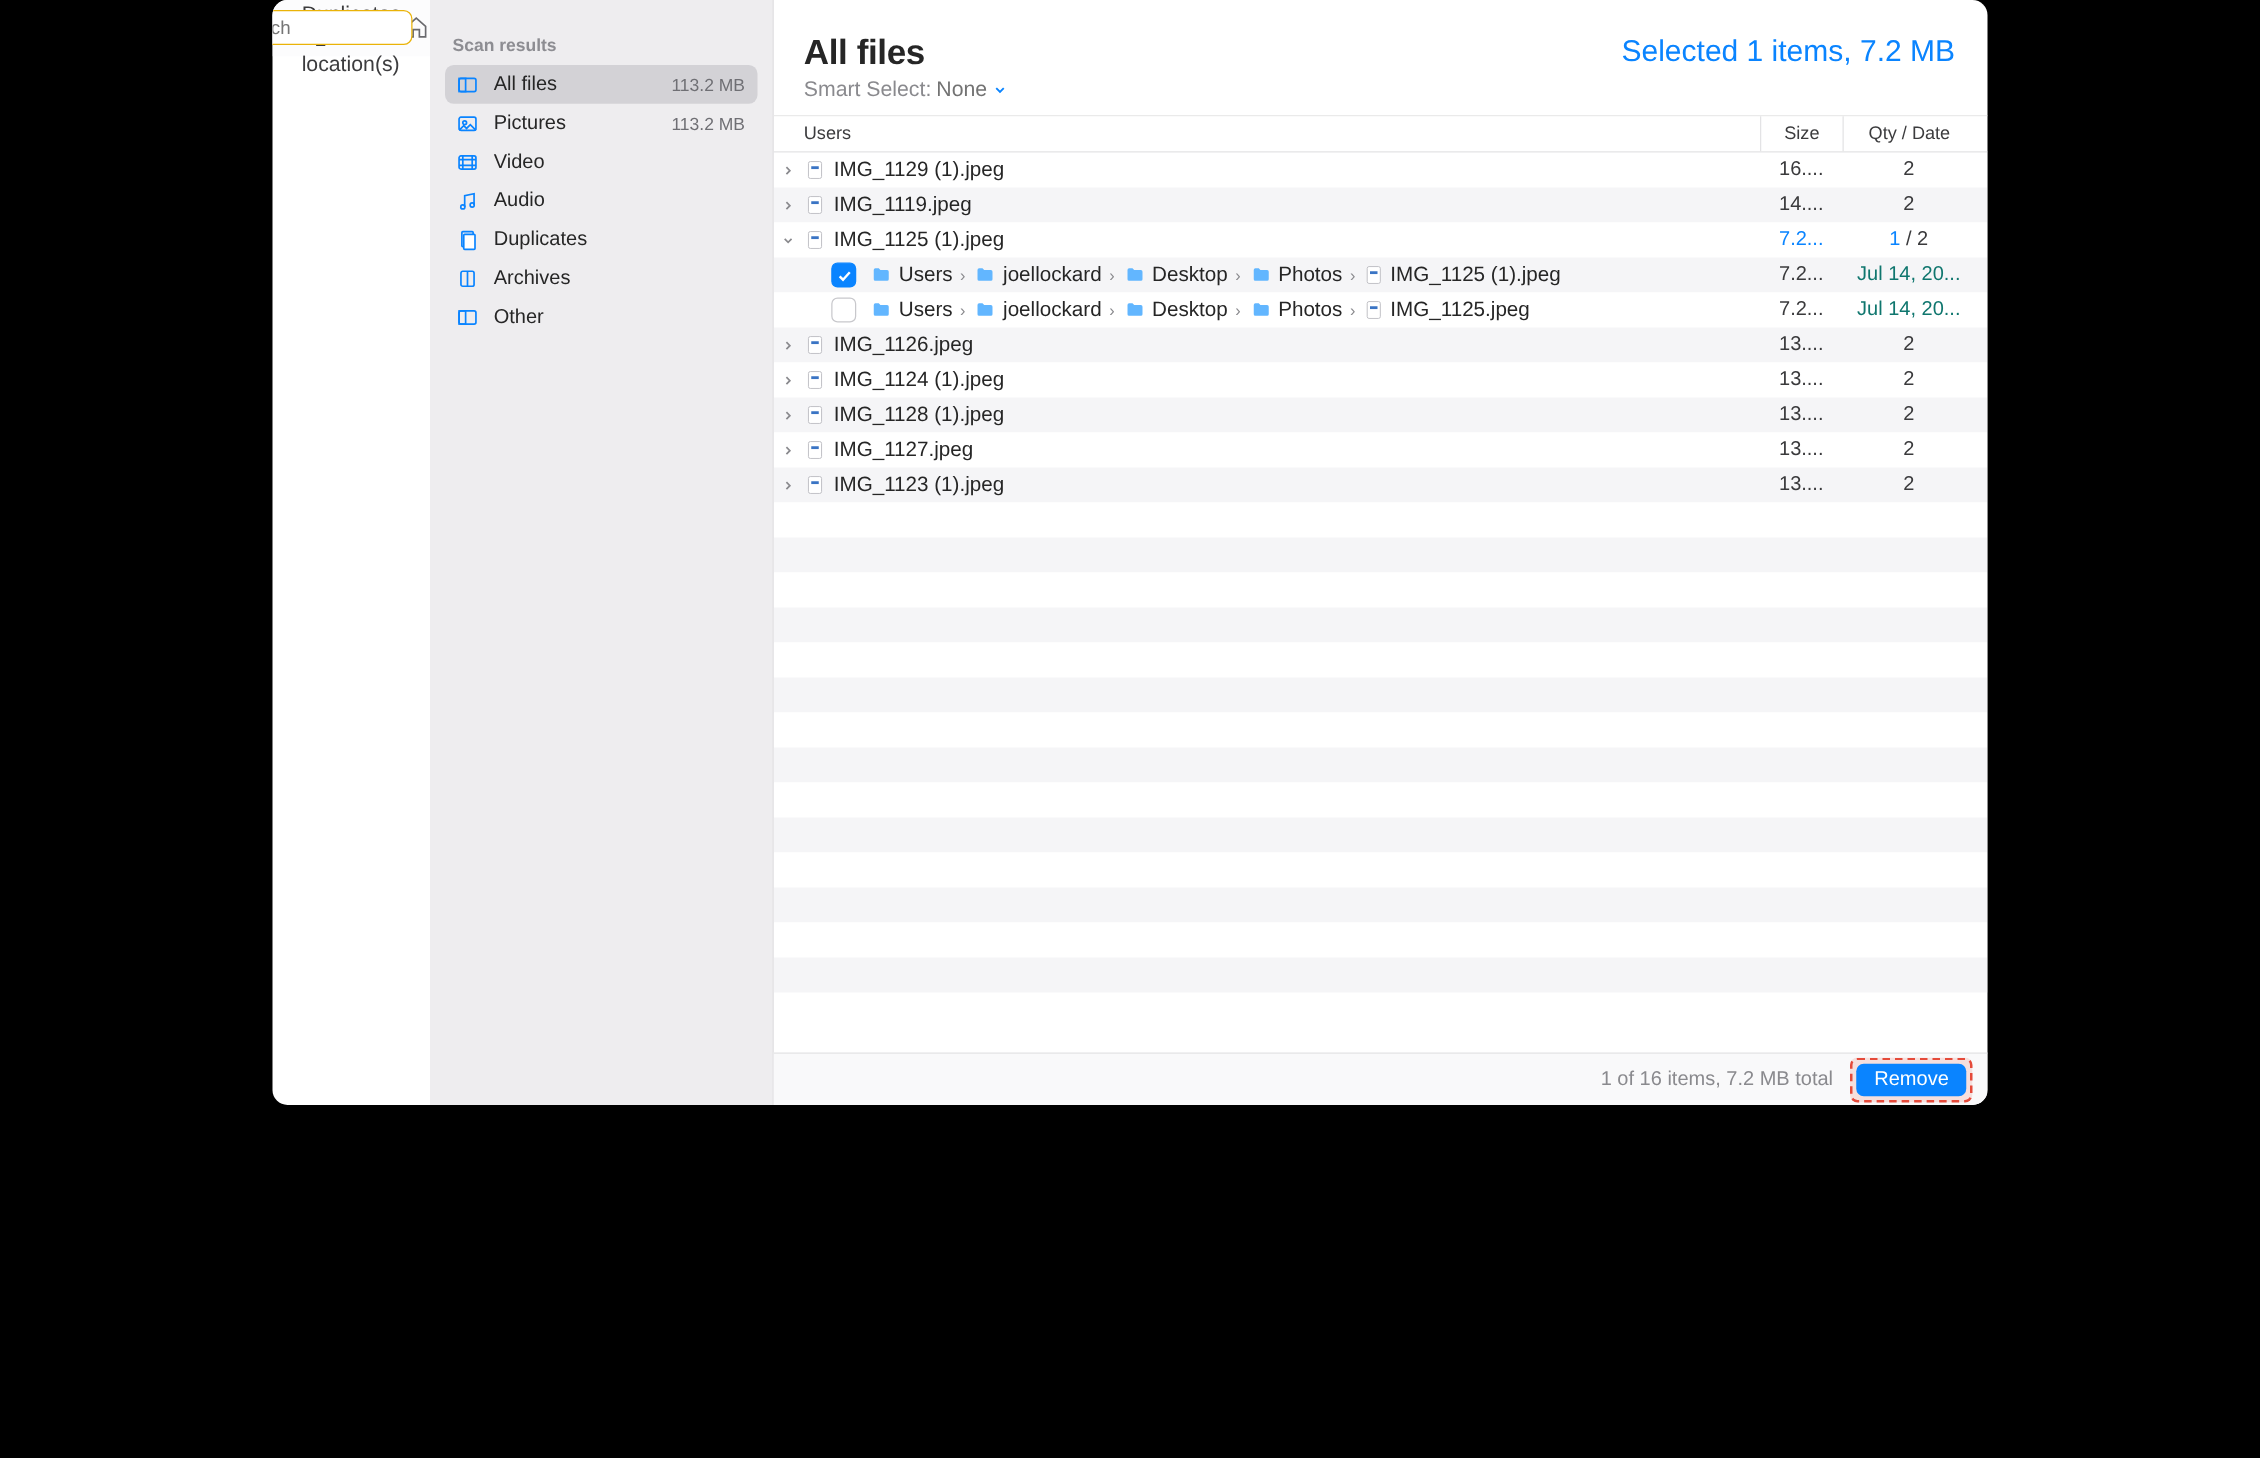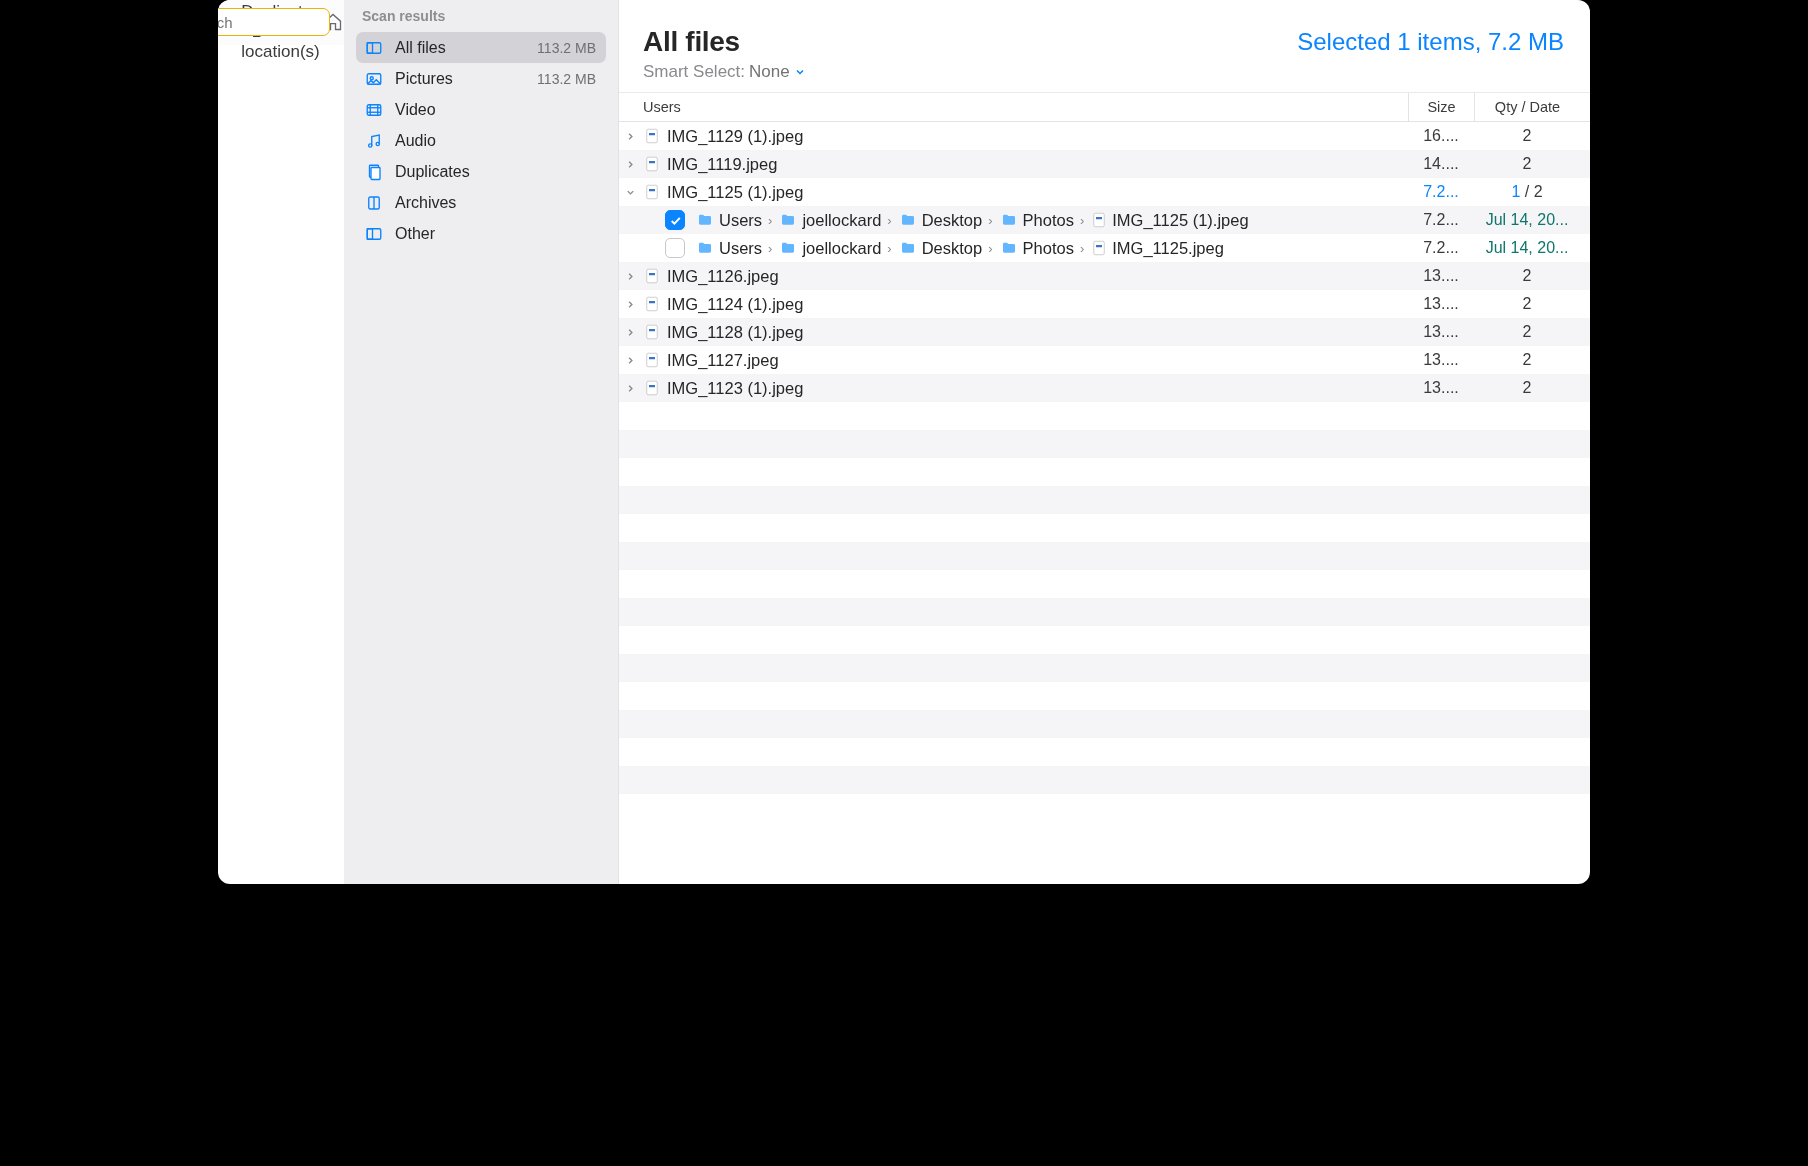--- a/index.html
+++ b/index.html
@@ -78,21 +78,21 @@
   .body {
     flex: 1;
     display: flex;
     min-height: 0;
   }
 
   
   .sidebar {
     width: 275px;
     background: #eeedef;
-    padding: 4px 12px;
+    padding: 24px 12px;
     border-right: 1px solid #e2e1e4;
     display: flex;
     flex-direction: column;
   }
   .sidebar-header {
     font-size: 14px;
     font-weight: 600;
     color: #8d8d92;
     padding: 4px 10px 8px 6px;
   }
@@ -612,15 +612,21 @@
           <div class="row"></div>
           <div class="row"></div>
           <div class="row"></div>
           <div class="row"></div>
           <div class="row"></div>
           <div class="row"></div>
           <div class="row"></div>
           <div class="row"></div>
         </div>
 
+      <div class="footer">
+        <div class="summary">1 of 16 items, 7.2 MB total</div>
+        <div class="remove-btn-wrap">
+          <button class="remove-btn">Remove</button>
+        </div>
+      </div>
     </div>
   </div>
 </div>
 
 </body></html>

